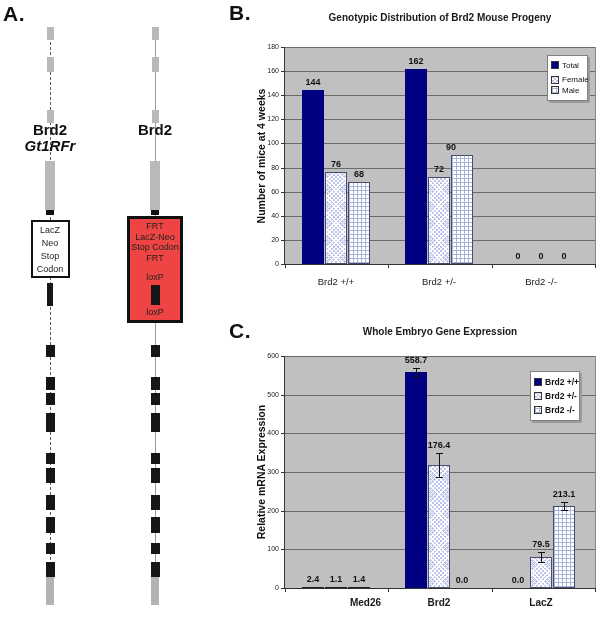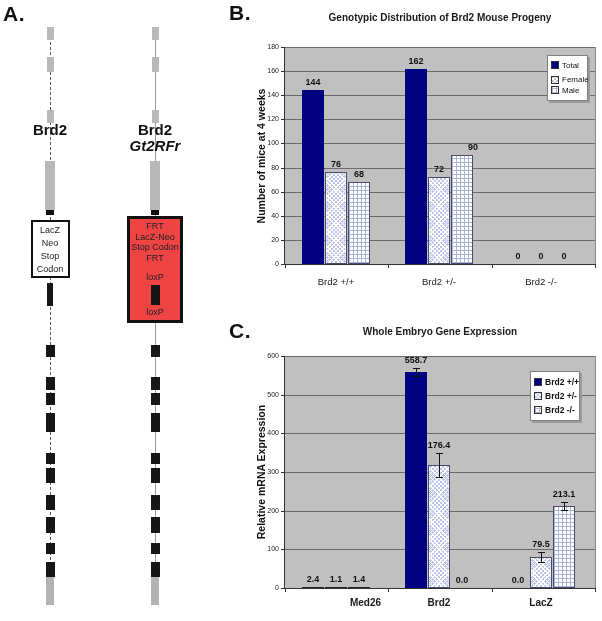--- a/index.html
+++ b/index.html
@@ -30,20 +30,21 @@
 <div id="root">
   <div class="letter" style="left:3px;top:2px">A.</div>
   <div class="letter" style="left:229px;top:1px">B.</div>
   <div class="letter" style="left:229px;top:319px">C.</div>
   <div id="panelA" style="left:0;top:0;width:228px;height:621px">
       <div style="left: 50px; top: 27px; width: 0px; height: 578px; border-left: 1px dashed rgb(90, 90, 90);"></div>
       <div style="left: 46.5px; top: 27px; width: 7px; height: 13px; background: rgb(185, 185, 185);"></div>
       <div style="left: 46.5px; top: 57px; width: 7px; height: 15px; background: rgb(185, 185, 185);"></div>
       <div style="left: 46.5px; top: 110px; width: 7px; height: 13px; background: rgb(185, 185, 185);"></div>
       <div style="left: 5px; top: 121px; width: 90px; text-align: center; font-weight: bold; font-size: 15px;">Brd2</div>
+      <div style="left: 5px; top: 137px; width: 90px; text-align: center; font-weight: bold; font-style: italic; font-size: 15px;">Gt1RFr</div>
       <div style="left: 45px; top: 161px; width: 10px; height: 49px; background: rgb(185, 185, 185);"></div>
       <div style="left: 46px; top: 210px; width: 8px; height: 5px; background: rgb(17, 17, 17);"></div>
       <div style="left: 30.5px; top: 220px; width: 39px; height: 58px; border: 2px solid rgb(17, 17, 17); background: rgb(255, 255, 255); text-align: center; font-size: 9px; line-height: 13px; padding-top: 2px; color: rgb(34, 34, 34);">
         <div style="position: static;">LacZ</div>
         <div style="position: static;">Neo</div>
         <div style="position: static;">Stop</div>
         <div style="position: static;">Codon</div>
       </div>
       <div style="left: 47px; top: 283px; width: 6px; height: 23px; background: rgb(22, 22, 22);"></div>
       <div style="left: 45.5px; top: 345px; width: 9px; height: 12px; background: rgb(22, 22, 22);"></div>
@@ -55,21 +56,20 @@
       <div style="left: 45.5px; top: 495px; width: 9px; height: 15px; background: rgb(22, 22, 22);"></div>
       <div style="left: 45.5px; top: 517px; width: 9px; height: 16px; background: rgb(22, 22, 22);"></div>
       <div style="left: 45.5px; top: 543px; width: 9px; height: 11px; background: rgb(22, 22, 22);"></div>
       <div style="left: 45.5px; top: 562px; width: 9px; height: 15px; background: rgb(22, 22, 22);"></div>
       <div style="left: 46px; top: 577px; width: 8px; height: 28px; background: rgb(179, 179, 179);"></div>
       <div style="left: 155px; top: 27px; width: 0px; height: 578px; border-left: 1px solid rgb(154, 154, 154);"></div>
       <div style="left: 151.5px; top: 27px; width: 7px; height: 13px; background: rgb(185, 185, 185);"></div>
       <div style="left: 151.5px; top: 57px; width: 7px; height: 15px; background: rgb(185, 185, 185);"></div>
       <div style="left: 151.5px; top: 110px; width: 7px; height: 13px; background: rgb(185, 185, 185);"></div>
       <div style="left: 110px; top: 121px; width: 90px; text-align: center; font-weight: bold; font-size: 15px;">Brd2</div>
-      <div style="left: 110px; top: 137px; width: 90px; text-align: center; font-weight: bold; font-style: italic; font-size: 15px;">Gt2RFr</div>
       <div style="left: 150px; top: 161px; width: 10px; height: 49px; background: rgb(185, 185, 185);"></div>
       <div style="left: 151px; top: 210px; width: 8px; height: 5px; background: rgb(17, 17, 17);"></div>
       <div style="left: 127px; top: 216px; width: 56px; height: 107px; border: 3px solid rgb(17, 17, 17); background: #ef4444; text-align: center; font-size: 9px; color: rgb(34, 34, 34);">
         <div style="position: static; line-height: 10.5px; padding-top: 2px; white-space: nowrap;">
           <div style="position: static;">FRT</div>
           <div style="position: static;">LacZ-Neo</div>
           <div style="position: static;">Stop Codon</div>
           <div style="position: static;">FRT</div>
         </div>
         <div style="left: 0px; right: 0px; top: 53px; text-align: center;">loxP</div>
@@ -134,21 +134,21 @@
       <div style="left: 400px; top: 56px; width: 32px; text-align: center; font-size: 9px; font-weight: bold; color: rgb(17, 17, 17);">162</div>
       <div style="left: 502px; top: 251px; width: 32px; text-align: center; font-size: 9px; font-weight: bold; color: rgb(17, 17, 17);">0</div>
       <div class="pat-hatch" style="left: 325px; top: 172px; width: 22px; height: 92px; border: 1px solid rgb(74, 74, 106);"></div>
       <div style="left: 320px; top: 159px; width: 32px; text-align: center; font-size: 9px; font-weight: bold; color: rgb(17, 17, 17);">76</div>
       <div class="pat-hatch" style="left: 428px; top: 177px; width: 22px; height: 87px; border: 1px solid rgb(74, 74, 106);"></div>
       <div style="left: 423px; top: 164px; width: 32px; text-align: center; font-size: 9px; font-weight: bold; color: rgb(17, 17, 17);">72</div>
       <div style="left: 525px; top: 251px; width: 32px; text-align: center; font-size: 9px; font-weight: bold; color: rgb(17, 17, 17);">0</div>
       <div class="pat-grid" style="left: 348px; top: 182px; width: 22px; height: 82px; border: 1px solid rgb(74, 74, 106);"></div>
       <div style="left: 343px; top: 169px; width: 32px; text-align: center; font-size: 9px; font-weight: bold; color: rgb(17, 17, 17);">68</div>
       <div class="pat-grid" style="left: 451px; top: 155px; width: 22px; height: 109px; border: 1px solid rgb(74, 74, 106);"></div>
-      <div style="left: 446px; top: 142px; width: 32px; text-align: right; font-size: 9px; font-weight: bold; color: rgb(17, 17, 17);">90</div>
+      <div style="left: 446px; top: 142px; width: 32px; text-align: left; font-size: 9px; font-weight: bold; color: rgb(17, 17, 17);">90</div>
       <div style="left: 548px; top: 251px; width: 32px; text-align: center; font-size: 9px; font-weight: bold; color: rgb(17, 17, 17);">0</div>
       <div style="left: 291px; top: 276px; width: 90px; text-align: center; font-size: 9.5px; font-weight: normal; color: rgb(26, 26, 26);">Brd2 +/+</div>
       <div style="left: 394px; top: 276px; width: 90px; text-align: center; font-size: 9.5px; font-weight: normal; color: rgb(26, 26, 26);">Brd2 +/-</div>
       <div style="left: 496px; top: 276px; width: 90px; text-align: center; font-size: 9.5px; font-weight: normal; color: rgb(26, 26, 26);">Brd2 -/-</div>
       <div style="left: 547px; top: 55px; width: 41px; background: rgb(255, 255, 255); border: 1px solid rgb(128, 128, 128); box-shadow: rgb(155, 155, 155) 2px 2px 0px; padding: 3px;">
         <div style="position: relative; display: flex; align-items: center; gap: 3px; height: 12.5px; white-space: nowrap;">
           <div class="pat-solid" style="position: static; width: 8px; height: 8px; flex: 0 0 auto; border: 1px solid rgb(51, 51, 51);"></div>
           <div style="position: static; font-size: 8px; font-weight: normal; color: rgb(17, 17, 17);">Total</div>
         </div>
         <div style="position: relative; display: flex; align-items: flex-end; gap: 3px; height: 12.5px; white-space: nowrap;">

